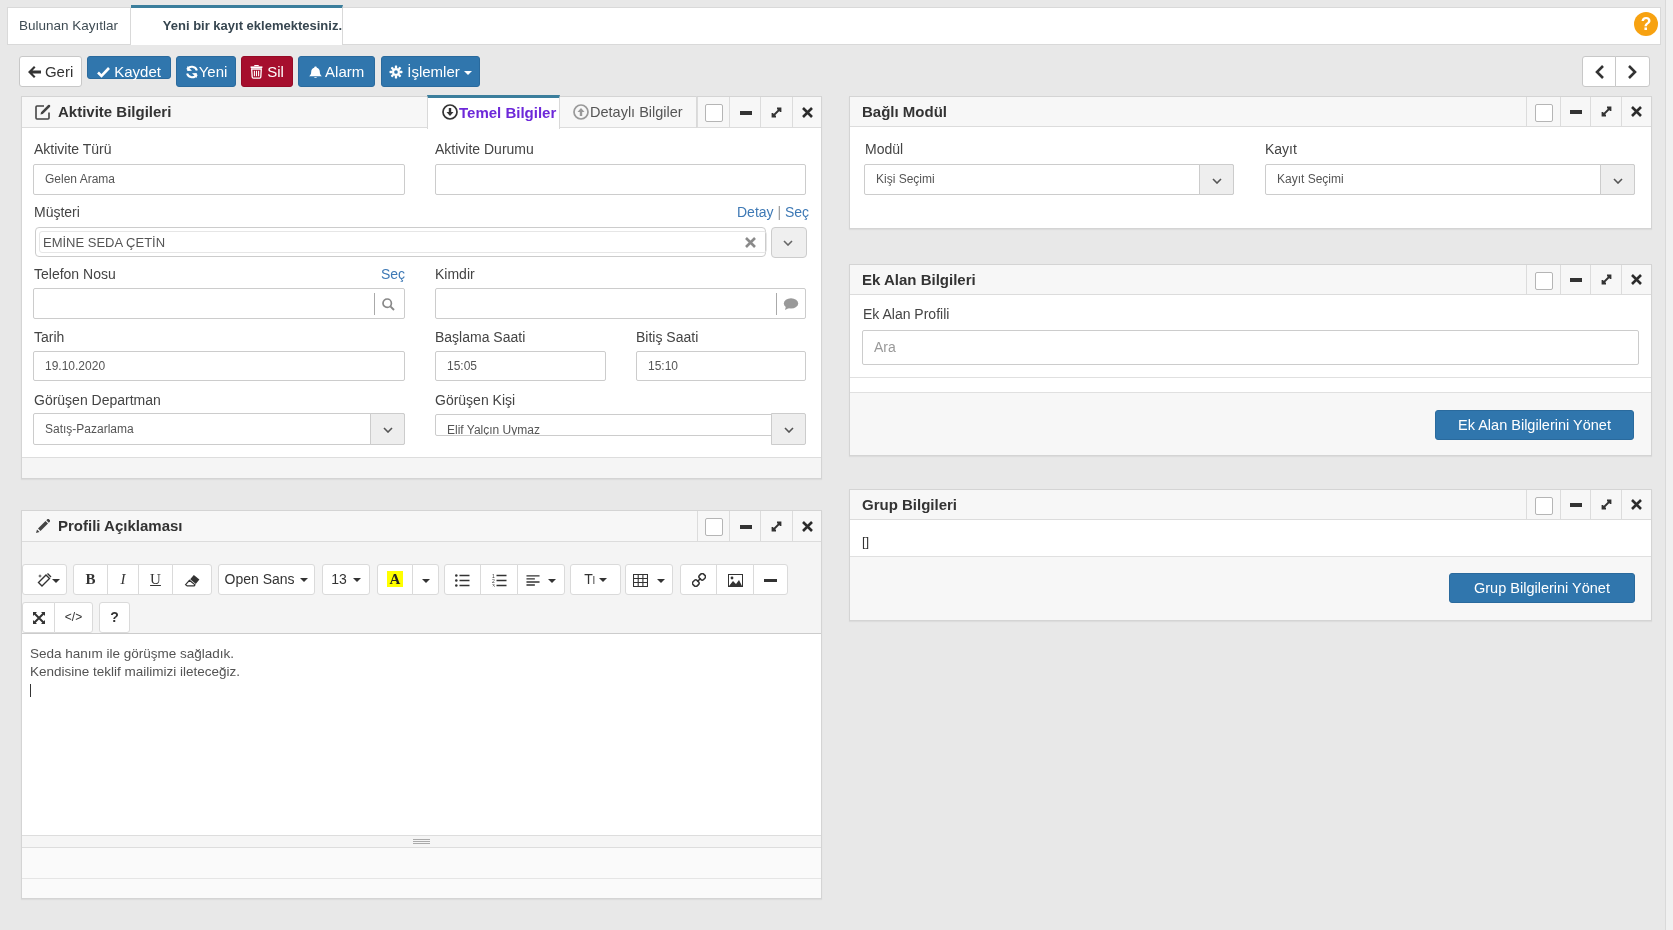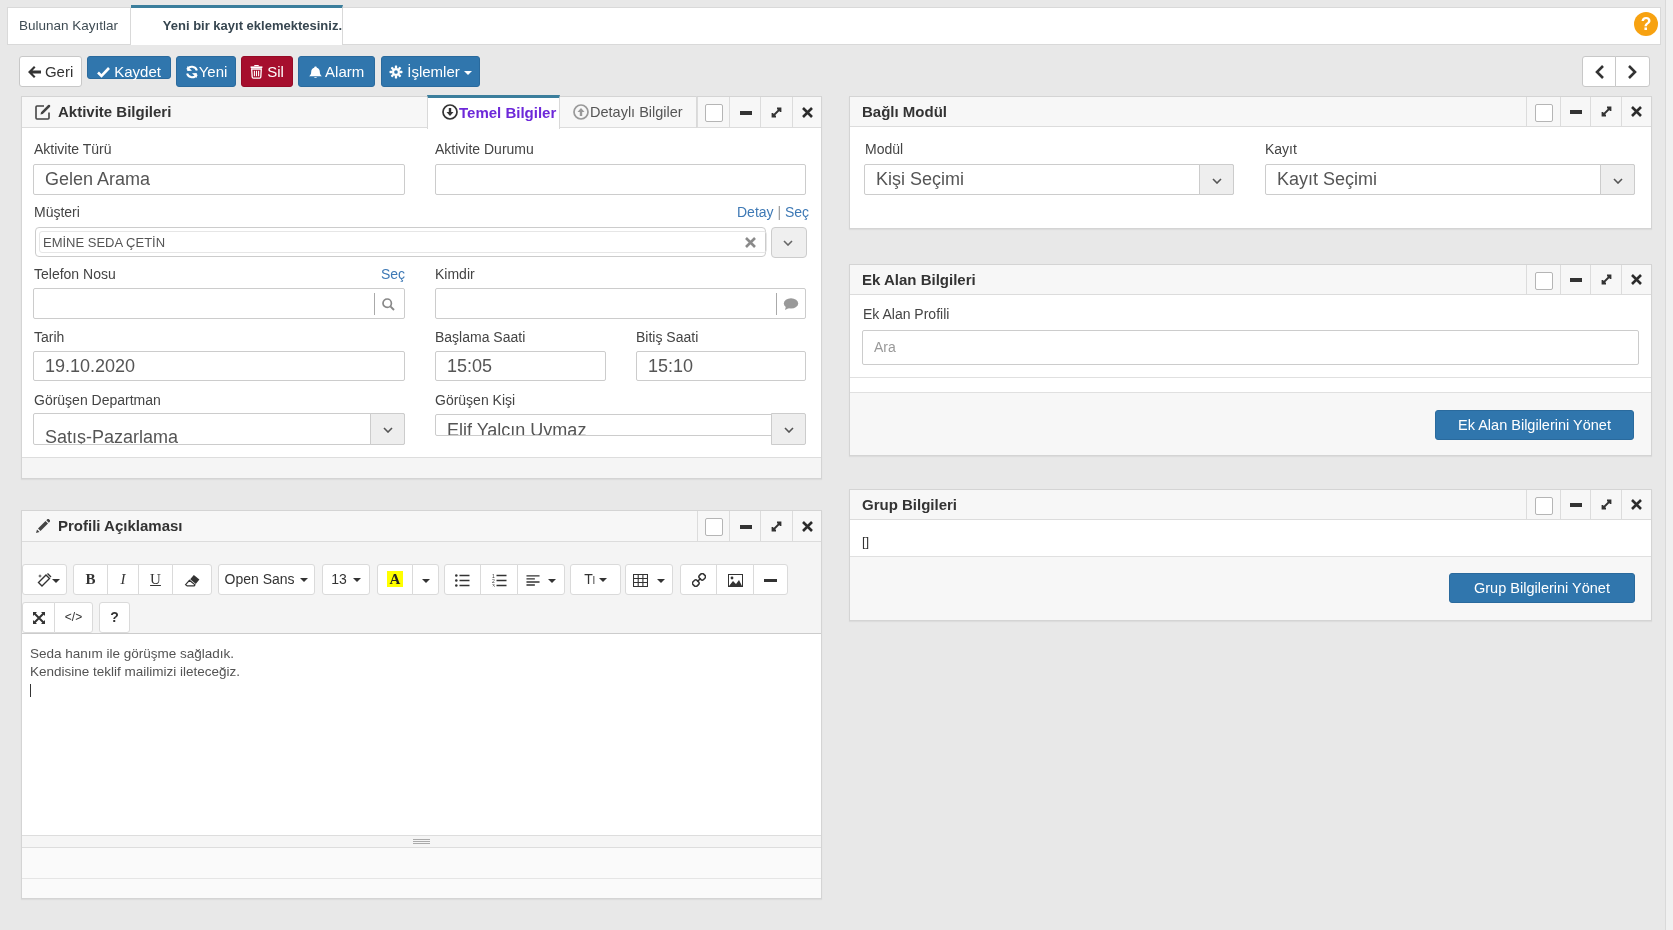--- a/index.html
+++ b/index.html
@@ -2,21 +2,21 @@
 <html><head><meta charset="utf-8">
 <style>
 *{box-sizing:border-box;margin:0;padding:0}
 html,body{width:1673px;height:930px}
 #page{position:relative;width:1673px;height:930px;background:#e8e8e8;font-family:"Liberation Sans",sans-serif;overflow:hidden}
 .a{position:absolute}
 .panel{position:absolute;background:#fff;border:1px solid #d4d4d4;box-shadow:0 1px 1px rgba(0,0,0,.05)}
 .ph{position:absolute;left:0;right:0;background:#f7f7f7;border-bottom:1px solid #dcdcdc}
 .pt{font-weight:bold;font-size:15px;color:#333;white-space:nowrap}
 .lbl{position:absolute;font-size:14px;color:#444;white-space:nowrap}
-.inp{position:absolute;border:1px solid #ccc;border-radius:2px;background:#fff;font-size:18px;color:#555;white-space:nowrap;overflow:hidden}
+.inp{position:absolute;border:1px solid #ccc;border-radius:2px;background:#fff;font-size:12px;color:#555;white-space:nowrap;overflow:hidden}
 .addon{position:absolute;border:1px solid #ccc;border-left:none;background:#eee;border-radius:0 2px 2px 0}
 .chev{position:absolute;width:10px;height:6px}
 .cell{position:absolute;border-left:1px solid #dcdcdc}
 .btn{position:absolute;border-radius:3px;font-size:15px;text-align:center;white-space:nowrap}
 .bprim{background:#3076ad;color:#fff;border:1px solid #2a6a9d}
 .bwhite{background:#fff;color:#333;border:1px solid #c8c8c8}
 .bred{background:#a60e2d;color:#fff;border:1px solid #950a26}
 .link{color:#3e79b5;font-size:14px;position:absolute;white-space:nowrap}
 .tbtn{position:absolute;height:31px;background:#fff;border:1px solid #dadada;border-radius:3px;color:#333;font-size:14px;text-align:center}
 .caret{display:inline-block;width:0;height:0;border-left:4px solid transparent;border-right:4px solid transparent;border-top:4px solid #333;vertical-align:middle}
@@ -150,21 +150,21 @@
 
 <div class="lbl" style="left:34px;top:329px">Tarih</div>
 <div class="lbl" style="left:435px;top:329px">Başlama Saati</div>
 <div class="lbl" style="left:636px;top:329px">Bitiş Saati</div>
 <div class="inp" style="left:33px;top:351px;width:372px;height:30px;line-height:28px;padding:0 11px">19.10.2020</div>
 <div class="inp" style="left:435px;top:351px;width:171px;height:30px;line-height:28px;padding:0 11px">15:05</div>
 <div class="inp" style="left:636px;top:351px;width:170px;height:30px;line-height:28px;padding:0 11px">15:10</div>
 
 <div class="lbl" style="left:34px;top:392px">Görüşen Departman</div>
 <div class="lbl" style="left:435px;top:392px">Görüşen Kişi</div>
-<div class="inp" style="left:33px;top:413px;width:372px;height:32px;line-height:30px;padding:8px 11px">Satış-Pazarlama</div>
+<div class="inp" style="left:33px;top:413px;width:372px;height:32px;line-height:30px;padding:0 11px">Satış-Pazarlama</div>
 <div class="addon" style="left:370px;top:413px;width:35px;height:32px;border-left:1px solid #ccc">
       <svg class="chev" style="left:12px;top:13px" viewBox="0 0 10 6">
         <path d="M1 1 L5 5 9 1" stroke="#555" stroke-width="1.6" fill="none"></path>
       </svg>
     </div>
 <div class="inp" style="left:435px;top:414px;width:371px;height:22px;line-height:30px;padding:0 11px">Elif Yalçın Uymaz</div>
 <div class="addon" style="left:771px;top:413px;width:35px;height:32px;border-left:1px solid #ccc">
       <svg class="chev" style="left:12px;top:13px" viewBox="0 0 10 6">
         <path d="M1 1 L5 5 9 1" stroke="#555" stroke-width="1.6" fill="none"></path>
       </svg>

